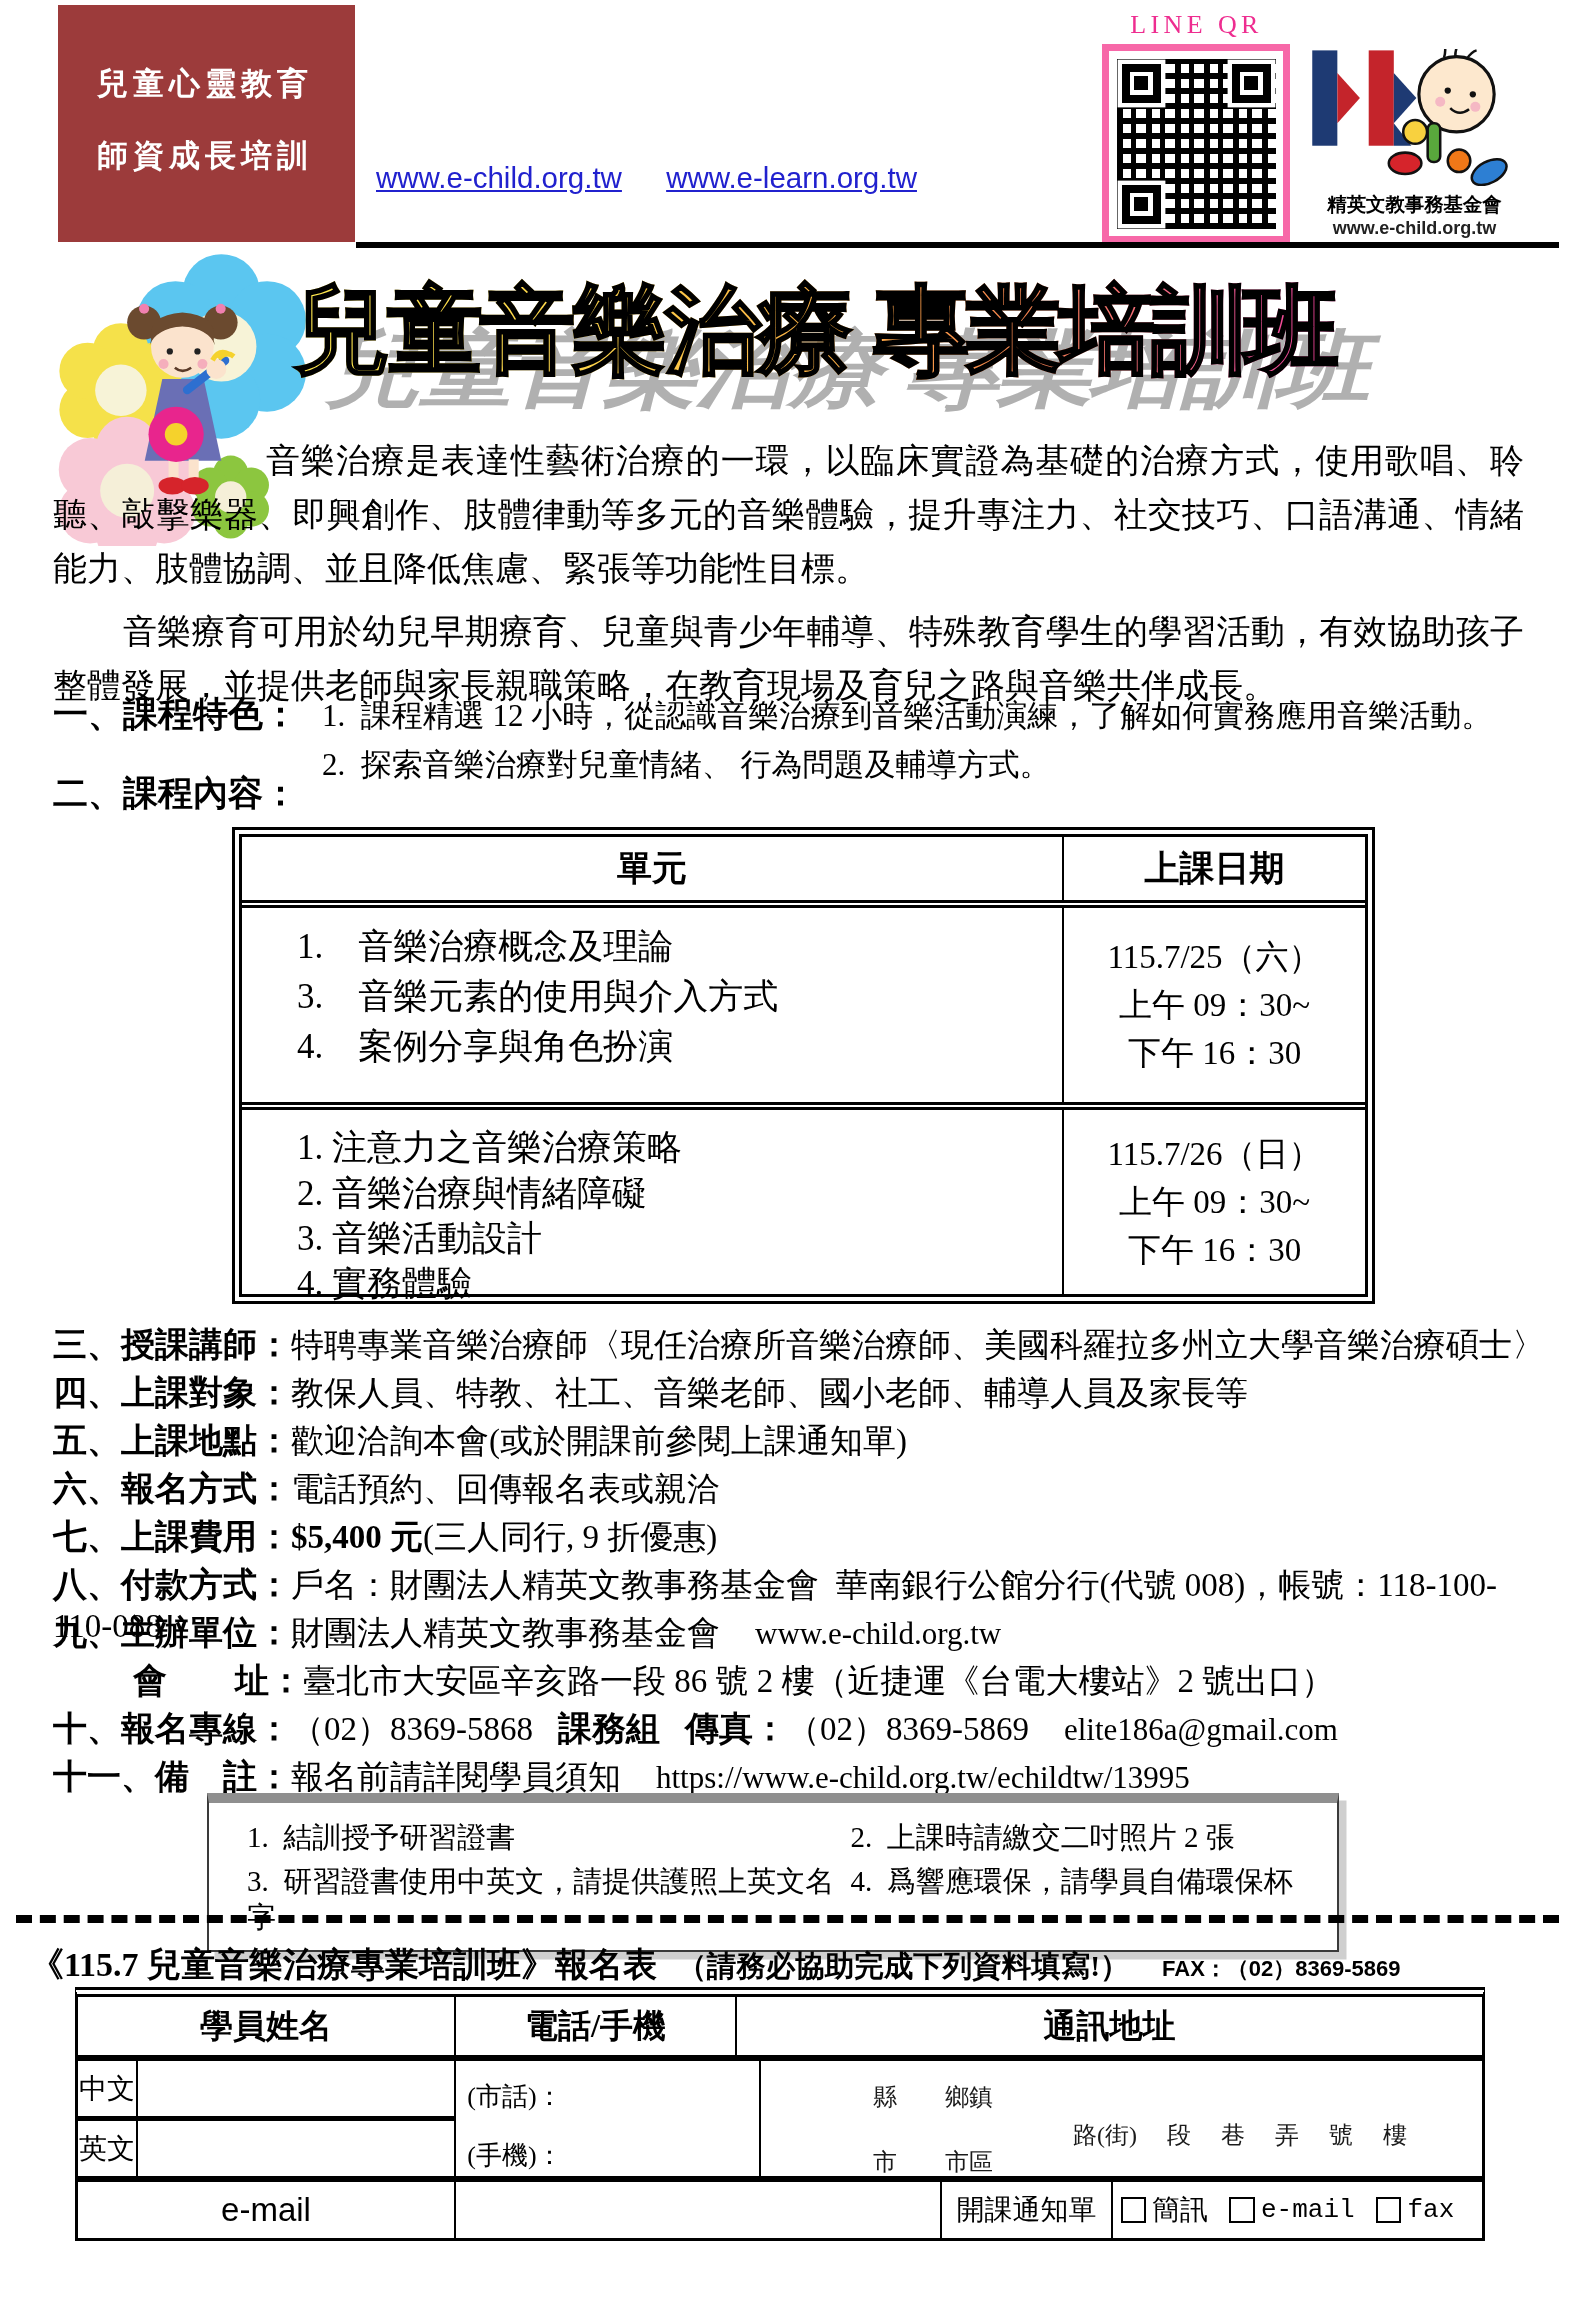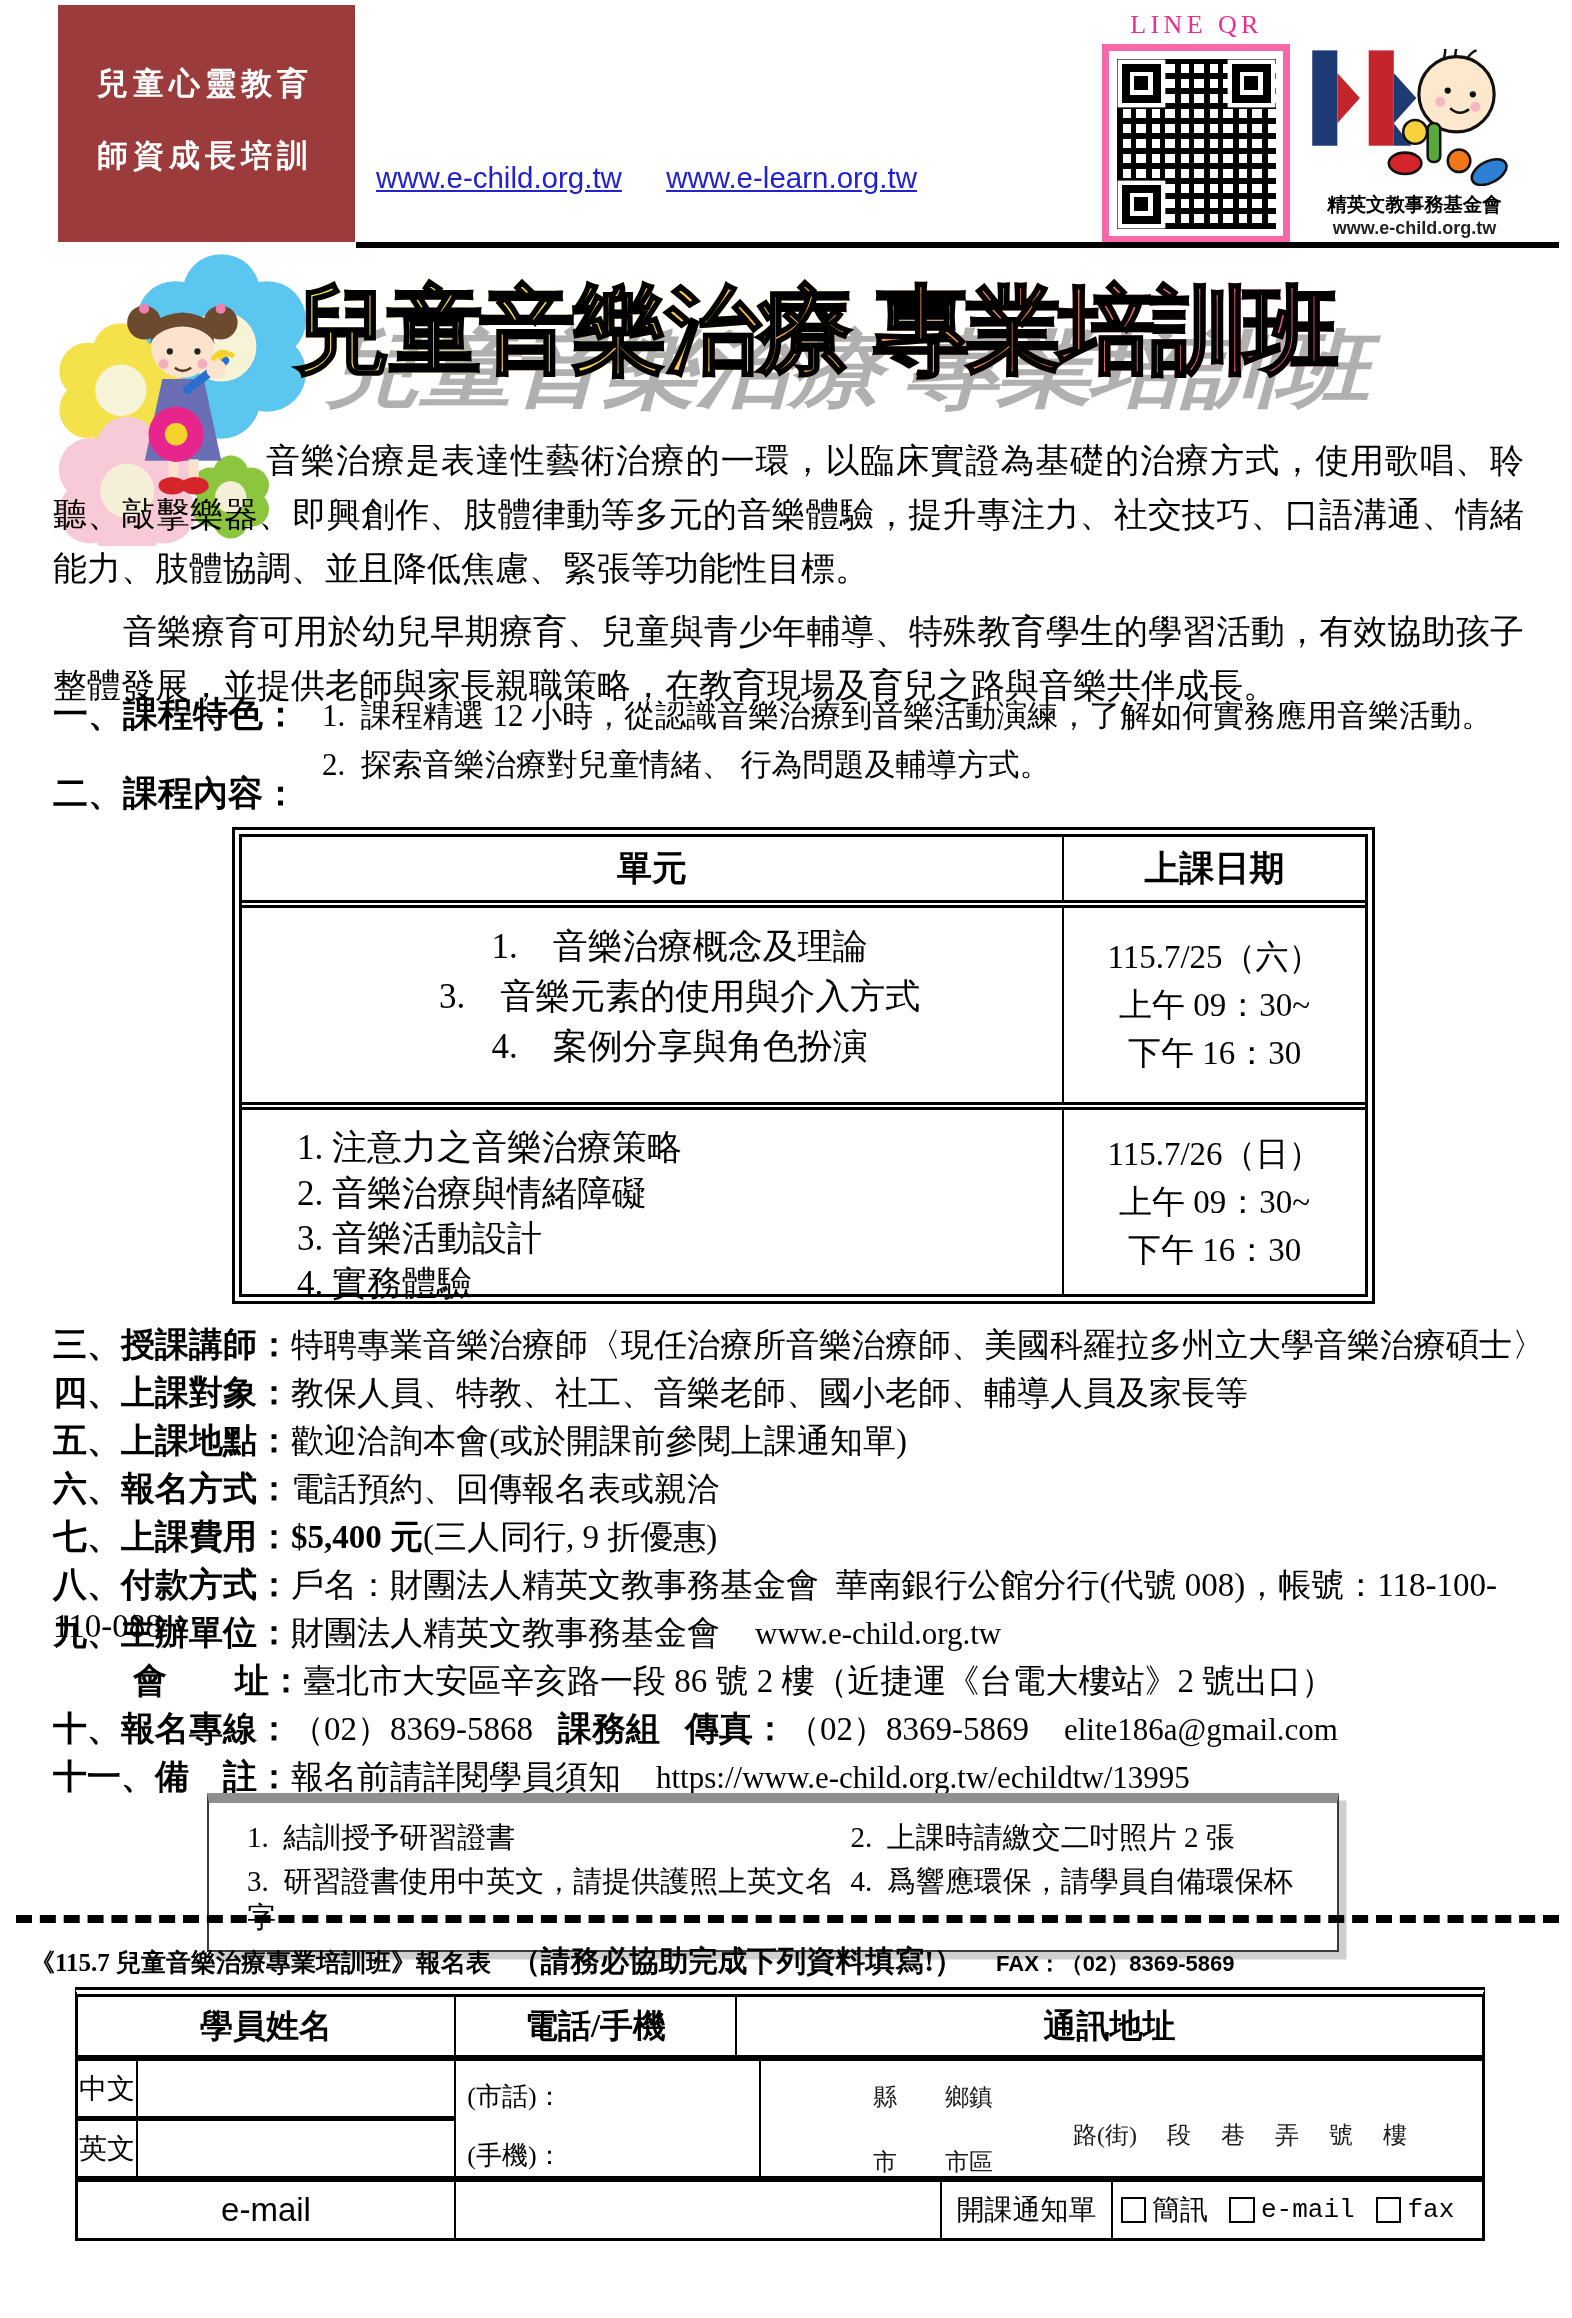--- a/index.html
+++ b/index.html
@@ -61,21 +61,21 @@
   .course-table{position:absolute;left:232px;top:827px;width:1143px;box-sizing:border-box;
                 border:10px double #000;}
   .ct-header{display:flex;height:63px;border-bottom:8.8px double #000;}
   .ct-header div{display:flex;align-items:center;justify-content:center;font-size:35px;font-weight:600;}
   .ct-c1{width:822px;border-right:2.5px solid #000;box-sizing:border-box;}
   .ct-c2{flex:1;}
   .ct-row{display:flex;}
   .ct-row.r1{height:194px;border-bottom:8.8px double #000;}
   .ct-row.r2{height:184px;}
   .ct-units{width:822px;box-sizing:border-box;border-right:2.5px solid #000;padding:16.3px 0 0 55px;font-size:35px;}
-  .ct-row.r1 .ct-units div{line-height:45px;margin-bottom:5px;white-space:pre-wrap;text-align:center;}
+  .ct-row.r1 .ct-units div{line-height:45px;margin-bottom:5px;white-space:pre-wrap;}
   .ct-row.r2 .ct-units div{line-height:44px;margin-bottom:1.3px;white-space:pre-wrap;}
   .ct-date{flex:1;display:flex;flex-direction:column;align-items:center;justify-content:center;
            font-size:33px;line-height:48px;text-align:center;border-radius:16px;}
 
   
   .info-rows{position:absolute;left:53px;top:1322px;width:1493px;}
   .info-row{height:48px;font-size:33px;white-space:nowrap;}
   .info-row b{font-size:34px;}
   .info-row span{white-space:pre-wrap;}
   .price{font-weight:700;}
@@ -87,21 +87,21 @@
   .notes-box{position:absolute;left:207px;top:1793px;width:1132px;box-sizing:border-box;
              border:2.5px solid #3a3a3a;border-top:10px solid #8f8f8f;
              box-shadow:7.5px 7.5px 0 #cfcfcf;background:#fff;padding:16.3px 12.5px 15px 38px;
              display:grid;grid-template-columns:56% 44%;row-gap:7.5px;font-size:29px;line-height:36px;}
   .notes-box div{white-space:pre-wrap;}
 
   .dash-sep{position:absolute;left:15.7px;top:1915px;width:1543px;border-top:8.2px dashed #000;}
 
   
   .form-title{position:absolute;left:30px;top:1942px;white-space:nowrap;}
-  .form-title .t1{font-size:25px;font-weight:700;}
+  .form-title .t1{font-size:34px;font-weight:700;}
   .form-title .t2{font-size:29.5px;font-weight:600;margin-left:17.6px;}
   .form-title .t3{font-size:22px;font-weight:700;margin-left:30px;font-family:"Liberation Sans",sans-serif;}
 
   .form-table{position:absolute;left:75px;top:1987px;width:1410px;box-sizing:border-box;
               border:3.8px solid #000;border-top:10px double #000;font-size:29px;}
   .ft-header{display:flex;height:58px;border-bottom:6.3px solid #000;}
   .ft-header div{display:flex;align-items:center;justify-content:center;font-size:33px;font-weight:600;box-sizing:border-box;}
   .fh-name{width:378px;border-right:2.5px solid #000;}
   .fh-phone{width:281px;border-right:2.5px solid #000;}
   .fh-addr{flex:1;}

